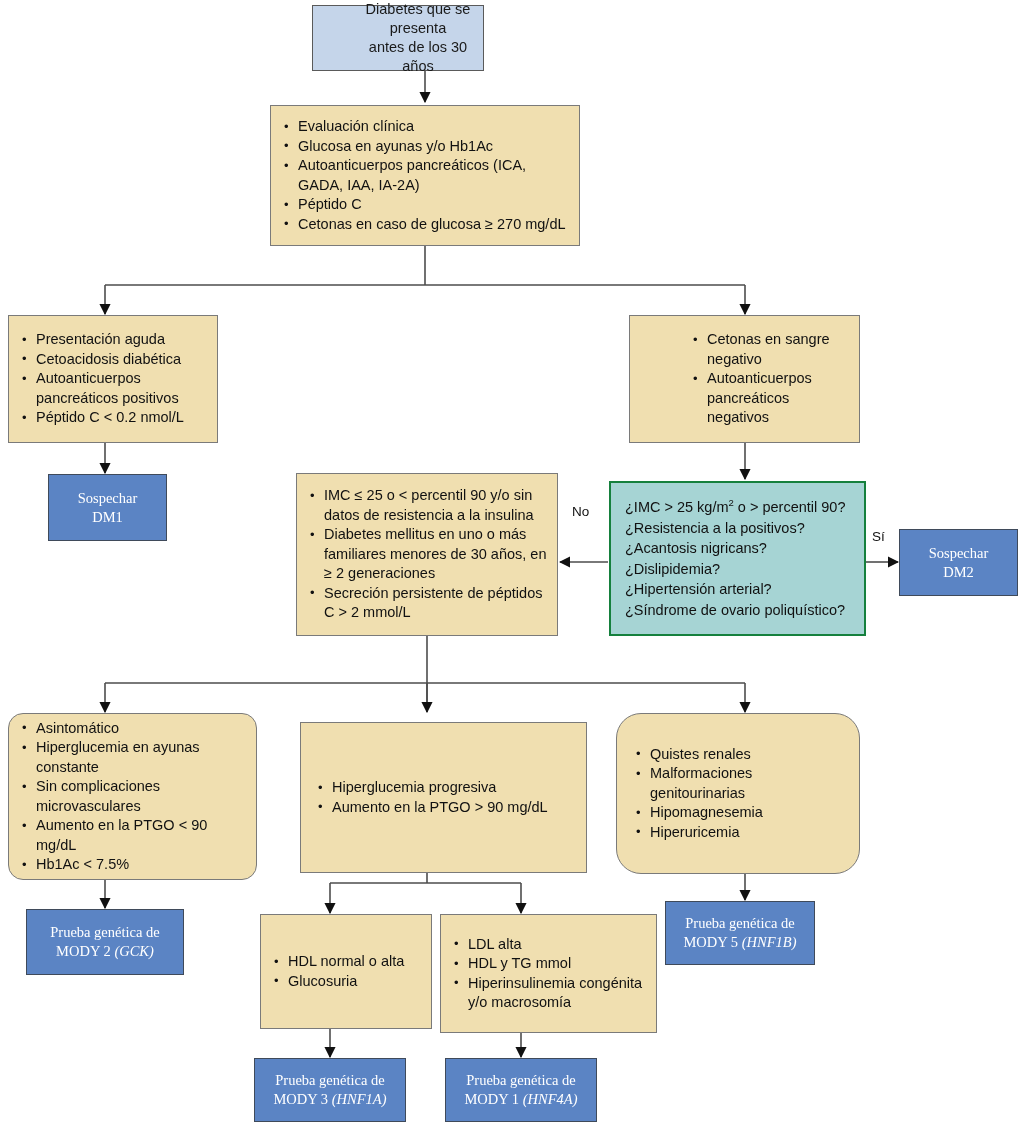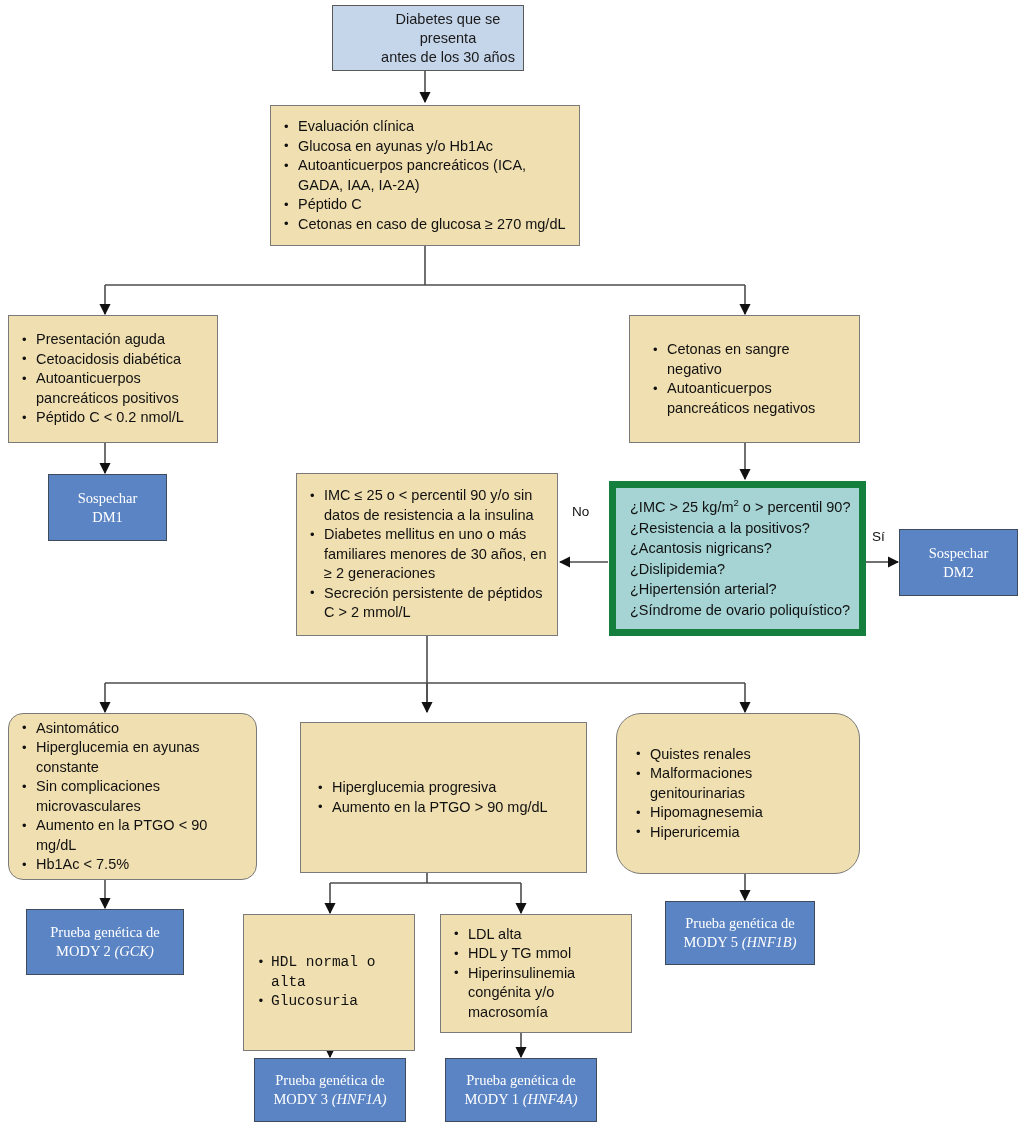--- a/index.html
+++ b/index.html
@@ -29,21 +29,21 @@
     border:1px solid #5a5a5a;
     align-items:center;
     text-align:center;
   }
   .node.tan{
     background:#f0dfb0;
     border:1px solid #7a7a7a;
   }
   .node.teal{
     background:#a6d4d4;
-    border:7px solid #15803d;
+    border:2px solid #15803d;
   }
   .node.result{
     background:#5b84c4;
     border:1px solid #3f4a5a;
     color:#ffffff;
     align-items:center;
     text-align:center;
   }
   .node .line{
     font-size:14.5px;
@@ -135,21 +135,21 @@
       <path d="M 330 883 L 521 883"></path>
       <path d="M 330 883 L 330 913" marker-end="url(#arrow)"></path>
       <path d="M 521 883 L 521 913" marker-end="url(#arrow)"></path>
 
       <path d="M 330 1029 L 330 1057" marker-end="url(#arrow)"></path>
 
       <path d="M 521 1033 L 521 1057" marker-end="url(#arrow)"></path>
     </g>
   </svg>
 
-  <div class="node blue" style="left:332px;top:5px;width:192px;height:66px;padding-left:40px;">
+  <div class="node blue" style="left:312px;top:5px;width:172px;height:66px;padding-left:40px;">
     <div class="line">Diabetes que se presenta</div>
     <div class="line">antes de los 30 años</div>
   </div>
 
   <div class="node tan" style="left:270px;top:105px;width:310px;height:141px;">
     <ul class="bullets">
       <li>Evaluación clínica</li>
       <li>Glucosa en ayunas y/o Hb1Ac</li>
       <li>Autoanticuerpos pancreáticos (ICA, GADA, IAA, IA-2A)</li>
       <li>Péptido C</li>
@@ -160,21 +160,21 @@
   <div class="node tan" style="left:8px;top:315px;width:210px;height:128px;">
     <ul class="bullets">
       <li>Presentación aguda</li>
       <li>Cetoacidosis diabética</li>
       <li>Autoanticuerpos pancreáticos positivos</li>
       <li>Péptido C &lt; 0.2 nmol/L</li>
     </ul>
   </div>
 
   <div class="node tan" style="left:629px;top:315px;width:231px;height:128px;">
-    <ul class="bullets" style="padding-left:36px;padding-right:14px;">
+    <ul class="bullets" style="padding-left:36px;padding-right:14px;margin-left:40px;">
       <li>Cetonas en sangre negativo</li>
       <li>Autoanticuerpos pancreáticos negativos</li>
     </ul>
   </div>
 
   <div class="node result" style="left:48px;top:474px;width:119px;height:67px;">
     <div class="line">Sospechar</div>
     <div class="line">DM1</div>
   </div>
 
@@ -234,28 +234,28 @@
   <div class="node result" style="left:665px;top:901px;width:150px;height:64px;">
     <div class="line">Prueba genética de</div>
     <div class="line"><span>MODY 5 </span><span class="ital">(HNF1B)</span></div>
   </div>
 
   <div class="node result" style="left:26px;top:909px;width:158px;height:66px;">
     <div class="line">Prueba genética de</div>
     <div class="line"><span>MODY 2 </span><span class="ital">(GCK)</span></div>
   </div>
 
-  <div class="node tan" style="left:243px;top:914px;width:172px;height:137px;font-family:Liberation Mono, monospace;">
+  <div class="node tan" style="left:260px;top:914px;width:172px;height:115px;">
     <ul class="bullets">
       <li>HDL normal o alta</li>
       <li>Glucosuria</li>
     </ul>
   </div>
 
-  <div class="node tan" style="left:440px;top:914px;width:192px;height:119px;">
+  <div class="node tan" style="left:440px;top:914px;width:217px;height:119px;">
     <ul class="bullets">
       <li>LDL alta</li>
       <li>HDL y TG mmol</li>
       <li>Hiperinsulinemia congénita y/o macrosomía</li>
     </ul>
   </div>
 
   <div class="node result" style="left:254px;top:1058px;width:152px;height:64px;">
     <div class="line">Prueba genética de</div>
     <div class="line"><span>MODY 3 </span><span class="ital">(HNF1A)</span></div>

